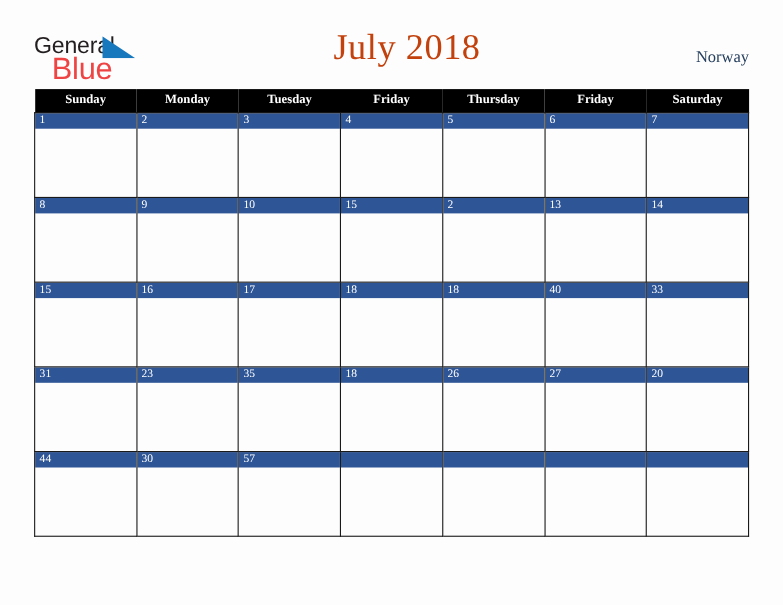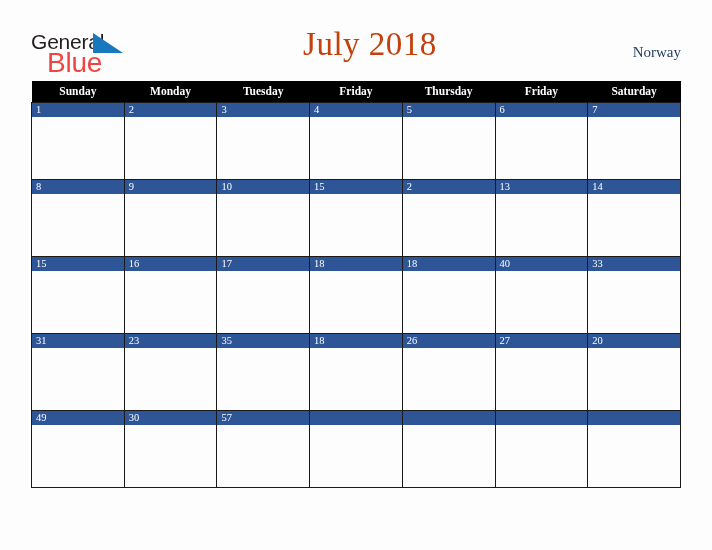--- a/index.html
+++ b/index.html
@@ -278,21 +278,21 @@
           <span class="daynum">27</span>
           <div class="daybody"></div>
         </td>
       <td>
           <span class="daynum">20</span>
           <div class="daybody"></div>
         </td>
     </tr>
     <tr class="week-row">
       <td>
-          <span class="daynum">49</span>
+          <span class="daynum">44</span>
           <div class="daybody"></div>
         </td>
       <td>
           <span class="daynum">30</span>
           <div class="daybody"></div>
         </td>
       <td>
           <span class="daynum">57</span>
           <div class="daybody"></div>
         </td>

